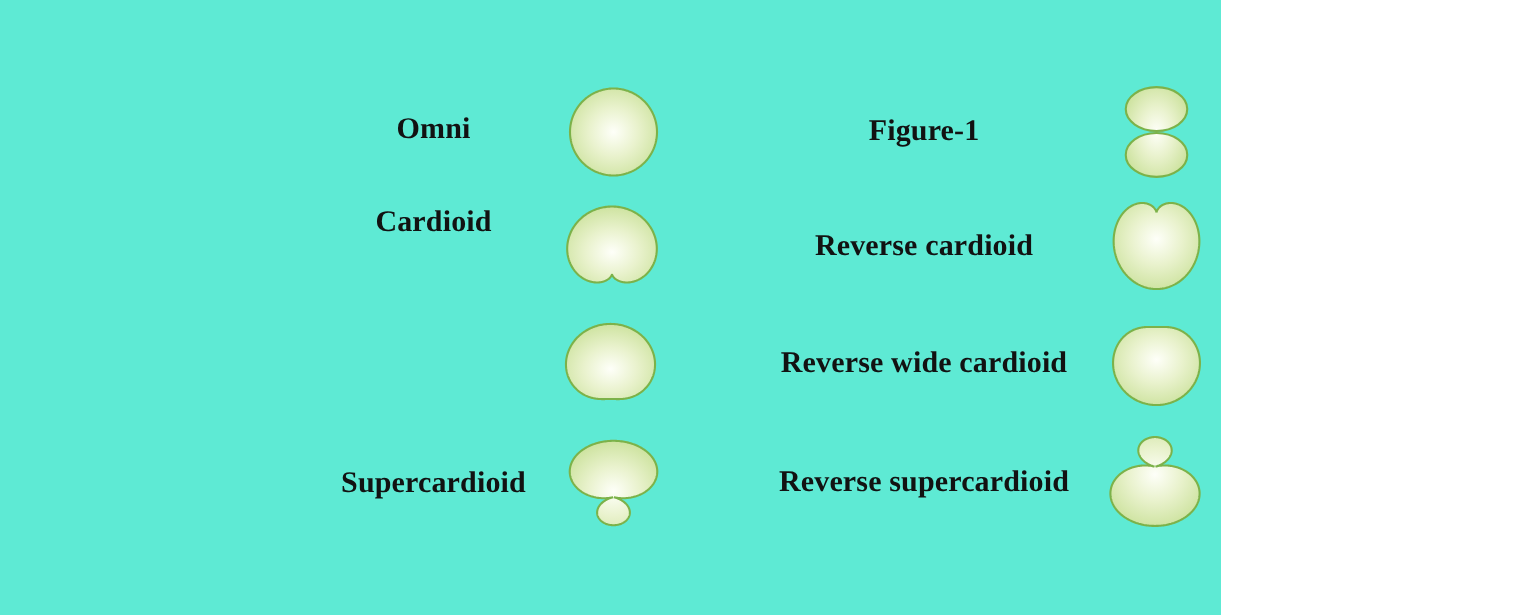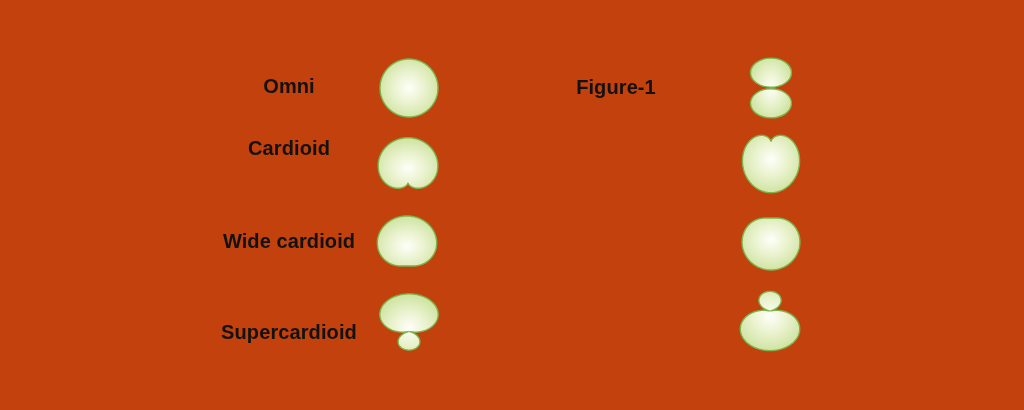--- a/index.html
+++ b/index.html
@@ -3,24 +3,25 @@
 <meta charset="utf-8">
 <style>
   html, body {
     margin: 0;
     padding: 0;
     background: #ffffff;
     font-family: "Liberation Sans", "DejaVu Sans", sans-serif;
   }
   #canvas {
     position: relative;
-    width: 1024px;
+    width: 814px;
     height: 410px;
-    background: #c2410c;
+    background: #5eead4;
     overflow: hidden;
+    font-family: Liberation Serif, serif;
   }
   .lbl {
     position: absolute;
     transform: translate(-50%, -50%);
     font-weight: bold;
     font-size: 20px;
     letter-spacing: 0.1px;
     color: #121212;
     white-space: nowrap;
     line-height: 1;
@@ -56,24 +57,26 @@
       <radialGradient id="gHigh" cx="50%" cy="42%" r="62%">
         <stop offset="0%" stop-color="#fefff9"></stop>
         <stop offset="48%" stop-color="#e9f2cd"></stop>
         <stop offset="100%" stop-color="#cce29d"></stop>
       </radialGradient>
     </defs>
   </svg>
 
   <div class="lbl" style="left:289px; top:86px">Omni</div>
   <div class="lbl" style="left:289px; top:148px">Cardioid</div>
-  <div class="lbl" style="left:289px; top:241px">Wide cardioid</div>
-  <div class="lbl" style="left:289px; top:332px">Supercardioid</div>
+  <div class="lbl" style="left:289px; top:322px">Supercardioid</div>
 
   <div class="lbl" style="left:616px; top:87px">Figure-1</div>
+  <div class="lbl" style="left:616px; top:164px">Reverse cardioid</div>
+  <div class="lbl" style="left:616px; top:242px">Reverse wide cardioid</div>
+  <div class="lbl" style="left:616px; top:321px">Reverse supercardioid</div>
 
   <svg class="shp" style="left:409px; top:88px" width="92" height="74" viewBox="-46 -37 92 74">
     <path fill="url(#gMid)" d="M0.00 -29.00L0.51 -29.00L1.01 -28.98L1.52 -28.96L2.02 -28.93L2.53 -28.89L3.03 -28.84L3.53 -28.78L4.04 -28.72L4.54 -28.64L5.04 -28.56L5.53 -28.47L6.03 -28.37L6.52 -28.26L7.02 -28.14L7.51 -28.01L7.99 -27.88L8.48 -27.73L8.96 -27.58L9.44 -27.42L9.92 -27.25L10.39 -27.07L10.86 -26.89L11.33 -26.69L11.80 -26.49L12.26 -26.28L12.71 -26.07L13.17 -25.84L13.61 -25.61L14.06 -25.36L14.50 -25.11L14.94 -24.86L15.37 -24.59L15.79 -24.32L16.22 -24.04L16.63 -23.76L17.05 -23.46L17.45 -23.16L17.85 -22.85L18.25 -22.54L18.64 -22.22L19.03 -21.89L19.40 -21.55L19.78 -21.21L20.15 -20.86L20.51 -20.51L20.86 -20.15L21.21 -19.78L21.55 -19.40L21.89 -19.03L22.22 -18.64L22.54 -18.25L22.85 -17.85L23.16 -17.45L23.46 -17.05L23.76 -16.63L24.04 -16.22L24.32 -15.79L24.59 -15.37L24.86 -14.94L25.11 -14.50L25.36 -14.06L25.61 -13.61L25.84 -13.17L26.07 -12.71L26.28 -12.26L26.49 -11.80L26.69 -11.33L26.89 -10.86L27.07 -10.39L27.25 -9.92L27.42 -9.44L27.58 -8.96L27.73 -8.48L27.88 -7.99L28.01 -7.51L28.14 -7.02L28.26 -6.52L28.37 -6.03L28.47 -5.53L28.56 -5.04L28.64 -4.54L28.72 -4.04L28.78 -3.53L28.84 -3.03L28.89 -2.53L28.93 -2.02L28.96 -1.52L28.98 -1.01L29.00 -0.51L29.00 -0.00L29.00 0.51L28.98 1.01L28.96 1.52L28.93 2.02L28.89 2.53L28.84 3.03L28.78 3.53L28.72 4.04L28.64 4.54L28.56 5.04L28.47 5.53L28.37 6.03L28.26 6.52L28.14 7.02L28.01 7.51L27.88 7.99L27.73 8.48L27.58 8.96L27.42 9.44L27.25 9.92L27.07 10.39L26.89 10.86L26.69 11.33L26.49 11.80L26.28 12.26L26.07 12.71L25.84 13.17L25.61 13.61L25.36 14.06L25.11 14.50L24.86 14.94L24.59 15.37L24.32 15.79L24.04 16.22L23.76 16.63L23.46 17.05L23.16 17.45L22.85 17.85L22.54 18.25L22.22 18.64L21.89 19.03L21.55 19.40L21.21 19.78L20.86 20.15L20.51 20.51L20.15 20.86L19.78 21.21L19.40 21.55L19.03 21.89L18.64 22.22L18.25 22.54L17.85 22.85L17.45 23.16L17.05 23.46L16.63 23.76L16.22 24.04L15.79 24.32L15.37 24.59L14.94 24.86L14.50 25.11L14.06 25.36L13.61 25.61L13.17 25.84L12.71 26.07L12.26 26.28L11.80 26.49L11.33 26.69L10.86 26.89L10.39 27.07L9.92 27.25L9.44 27.42L8.96 27.58L8.48 27.73L7.99 27.88L7.51 28.01L7.02 28.14L6.52 28.26L6.03 28.37L5.53 28.47L5.04 28.56L4.54 28.64L4.04 28.72L3.53 28.78L3.03 28.84L2.53 28.89L2.02 28.93L1.52 28.96L1.01 28.98L0.51 29.00L0.00 29.00L-0.51 29.00L-1.01 28.98L-1.52 28.96L-2.02 28.93L-2.53 28.89L-3.03 28.84L-3.53 28.78L-4.04 28.72L-4.54 28.64L-5.04 28.56L-5.53 28.47L-6.03 28.37L-6.52 28.26L-7.02 28.14L-7.51 28.01L-7.99 27.88L-8.48 27.73L-8.96 27.58L-9.44 27.42L-9.92 27.25L-10.39 27.07L-10.86 26.89L-11.33 26.69L-11.80 26.49L-12.26 26.28L-12.71 26.07L-13.17 25.84L-13.61 25.61L-14.06 25.36L-14.50 25.11L-14.94 24.86L-15.37 24.59L-15.79 24.32L-16.22 24.04L-16.63 23.76L-17.05 23.46L-17.45 23.16L-17.85 22.85L-18.25 22.54L-18.64 22.22L-19.03 21.89L-19.40 21.55L-19.78 21.21L-20.15 20.86L-20.51 20.51L-20.86 20.15L-21.21 19.78L-21.55 19.40L-21.89 19.03L-22.22 18.64L-22.54 18.25L-22.85 17.85L-23.16 17.45L-23.46 17.05L-23.76 16.63L-24.04 16.22L-24.32 15.79L-24.59 15.37L-24.86 14.94L-25.11 14.50L-25.36 14.06L-25.61 13.61L-25.84 13.17L-26.07 12.71L-26.28 12.26L-26.49 11.80L-26.69 11.33L-26.89 10.86L-27.07 10.39L-27.25 9.92L-27.42 9.44L-27.58 8.96L-27.73 8.48L-27.88 7.99L-28.01 7.51L-28.14 7.02L-28.26 6.52L-28.37 6.03L-28.47 5.53L-28.56 5.04L-28.64 4.54L-28.72 4.04L-28.78 3.53L-28.84 3.03L-28.89 2.53L-28.93 2.02L-28.96 1.52L-28.98 1.01L-29.00 0.51L-29.00 0.00L-29.00 -0.51L-28.98 -1.01L-28.96 -1.52L-28.93 -2.02L-28.89 -2.53L-28.84 -3.03L-28.78 -3.53L-28.72 -4.04L-28.64 -4.54L-28.56 -5.04L-28.47 -5.53L-28.37 -6.03L-28.26 -6.52L-28.14 -7.02L-28.01 -7.51L-27.88 -7.99L-27.73 -8.48L-27.58 -8.96L-27.42 -9.44L-27.25 -9.92L-27.07 -10.39L-26.89 -10.86L-26.69 -11.33L-26.49 -11.80L-26.28 -12.26L-26.07 -12.71L-25.84 -13.17L-25.61 -13.61L-25.36 -14.06L-25.11 -14.50L-24.86 -14.94L-24.59 -15.37L-24.32 -15.79L-24.04 -16.22L-23.76 -16.63L-23.46 -17.05L-23.16 -17.45L-22.85 -17.85L-22.54 -18.25L-22.22 -18.64L-21.89 -19.03L-21.55 -19.40L-21.21 -19.78L-20.86 -20.15L-20.51 -20.51L-20.15 -20.86L-19.78 -21.21L-19.40 -21.55L-19.03 -21.89L-18.64 -22.22L-18.25 -22.54L-17.85 -22.85L-17.45 -23.16L-17.05 -23.46L-16.63 -23.76L-16.22 -24.04L-15.79 -24.32L-15.37 -24.59L-14.94 -24.86L-14.50 -25.11L-14.06 -25.36L-13.61 -25.61L-13.17 -25.84L-12.71 -26.07L-12.26 -26.28L-11.80 -26.49L-11.33 -26.69L-10.86 -26.89L-10.39 -27.07L-9.92 -27.25L-9.44 -27.42L-8.96 -27.58L-8.48 -27.73L-7.99 -27.88L-7.51 -28.01L-7.02 -28.14L-6.52 -28.26L-6.03 -28.37L-5.53 -28.47L-5.04 -28.56L-4.54 -28.64L-4.04 -28.72L-3.53 -28.78L-3.03 -28.84L-2.53 -28.89L-2.02 -28.93L-1.52 -28.96L-1.01 -28.98L-0.51 -29.00L-0.00 -29.00Z"></path>
   </svg>
   <svg class="shp" style="left:408px; top:163px" width="92" height="74" viewBox="-46 -37 92 74">
     <path fill="url(#gLow)" d="M0.00 -25.31L0.80 -25.30L1.60 -25.27L2.41 -25.22L3.20 -25.15L4.00 -25.06L4.80 -24.94L5.59 -24.81L6.37 -24.66L7.15 -24.48L7.93 -24.29L8.70 -24.08L9.46 -23.85L10.22 -23.60L10.96 -23.33L11.70 -23.04L12.43 -22.73L13.16 -22.41L13.87 -22.06L14.57 -21.70L15.26 -21.32L15.94 -20.93L16.60 -20.52L17.26 -20.09L17.90 -19.64L18.53 -19.19L19.14 -18.71L19.75 -18.22L20.33 -17.72L20.90 -17.20L21.46 -16.67L22.00 -16.13L22.52 -15.58L23.03 -15.01L23.52 -14.43L24.00 -13.84L24.46 -13.24L24.90 -12.63L25.32 -12.01L25.72 -11.39L26.11 -10.75L26.48 -10.11L26.83 -9.46L27.16 -8.80L27.47 -8.14L27.76 -7.47L28.04 -6.80L28.29 -6.12L28.53 -5.44L28.75 -4.76L28.94 -4.07L29.12 -3.38L29.28 -2.69L29.42 -2.00L29.54 -1.31L29.65 -0.62L29.73 0.07L29.80 0.76L29.84 1.45L29.87 2.13L29.88 2.81L29.87 3.49L29.84 4.17L29.80 4.84L29.73 5.50L29.65 6.16L29.56 6.81L29.44 7.46L29.31 8.10L29.17 8.73L29.00 9.36L28.83 9.98L28.63 10.59L28.43 11.19L28.20 11.78L27.97 12.36L27.72 12.93L27.45 13.49L27.17 14.04L26.89 14.58L26.58 15.10L26.27 15.62L25.95 16.12L25.61 16.61L25.26 17.09L24.91 17.56L24.54 18.01L24.17 18.45L23.79 18.87L23.40 19.29L23.00 19.69L22.60 20.07L22.18 20.45L21.77 20.80L21.34 21.15L20.92 21.48L20.48 21.79L20.05 22.10L19.61 22.38L19.16 22.66L18.72 22.92L18.27 23.16L17.82 23.39L17.37 23.61L16.92 23.81L16.47 24.00L16.01 24.18L15.56 24.34L15.11 24.49L14.67 24.63L14.22 24.75L13.78 24.86L13.34 24.96L12.90 25.04L12.47 25.12L12.04 25.18L11.61 25.23L11.19 25.26L10.77 25.29L10.36 25.31L9.96 25.31L9.56 25.31L9.17 25.29L8.78 25.27L8.41 25.23L8.03 25.19L7.67 25.14L7.31 25.08L6.97 25.01L6.63 24.94L6.29 24.85L5.97 24.76L5.66 24.67L5.35 24.57L5.05 24.46L4.76 24.35L4.48 24.23L4.21 24.11L3.95 23.98L3.70 23.85L3.46 23.72L3.23 23.58L3.00 23.45L2.79 23.31L2.58 23.16L2.39 23.02L2.20 22.88L2.02 22.73L1.85 22.59L1.69 22.44L1.54 22.30L1.40 22.15L1.26 22.01L1.14 21.87L1.02 21.73L0.91 21.60L0.81 21.46L0.71 21.33L0.63 21.21L0.55 21.08L0.47 20.96L0.41 20.85L0.35 20.73L0.29 20.63L0.25 20.53L0.20 20.43L0.17 20.34L0.13 20.25L0.10 20.17L0.08 20.09L0.06 20.02L0.04 19.96L0.03 19.90L0.02 19.85L0.01 19.81L0.01 19.77L0.00 19.74L0.00 19.72L0.00 19.70L0.00 19.69L0.00 19.69L-0.00 19.69L-0.00 19.70L-0.00 19.72L-0.00 19.74L-0.01 19.77L-0.01 19.81L-0.02 19.85L-0.03 19.90L-0.04 19.96L-0.06 20.02L-0.08 20.09L-0.10 20.17L-0.13 20.25L-0.17 20.34L-0.20 20.43L-0.25 20.53L-0.29 20.63L-0.35 20.73L-0.41 20.85L-0.47 20.96L-0.55 21.08L-0.63 21.21L-0.71 21.33L-0.81 21.46L-0.91 21.60L-1.02 21.73L-1.14 21.87L-1.26 22.01L-1.40 22.15L-1.54 22.30L-1.69 22.44L-1.85 22.59L-2.02 22.73L-2.20 22.88L-2.39 23.02L-2.58 23.16L-2.79 23.31L-3.00 23.45L-3.23 23.58L-3.46 23.72L-3.70 23.85L-3.95 23.98L-4.21 24.11L-4.48 24.23L-4.76 24.35L-5.05 24.46L-5.35 24.57L-5.66 24.67L-5.97 24.76L-6.29 24.85L-6.63 24.94L-6.97 25.01L-7.31 25.08L-7.67 25.14L-8.03 25.19L-8.41 25.23L-8.78 25.27L-9.17 25.29L-9.56 25.31L-9.96 25.31L-10.36 25.31L-10.77 25.29L-11.19 25.26L-11.61 25.23L-12.04 25.18L-12.47 25.12L-12.90 25.04L-13.34 24.96L-13.78 24.86L-14.22 24.75L-14.67 24.63L-15.11 24.49L-15.56 24.34L-16.01 24.18L-16.47 24.00L-16.92 23.81L-17.37 23.61L-17.82 23.39L-18.27 23.16L-18.72 22.92L-19.16 22.66L-19.61 22.38L-20.05 22.10L-20.48 21.79L-20.92 21.48L-21.34 21.15L-21.77 20.80L-22.18 20.45L-22.60 20.07L-23.00 19.69L-23.40 19.29L-23.79 18.87L-24.17 18.45L-24.54 18.01L-24.91 17.56L-25.26 17.09L-25.61 16.61L-25.95 16.12L-26.27 15.62L-26.58 15.10L-26.89 14.58L-27.17 14.04L-27.45 13.49L-27.72 12.93L-27.97 12.36L-28.20 11.78L-28.43 11.19L-28.63 10.59L-28.83 9.98L-29.00 9.36L-29.17 8.73L-29.31 8.10L-29.44 7.46L-29.56 6.81L-29.65 6.16L-29.73 5.50L-29.80 4.84L-29.84 4.17L-29.87 3.49L-29.88 2.81L-29.87 2.13L-29.84 1.45L-29.80 0.76L-29.73 0.07L-29.65 -0.62L-29.54 -1.31L-29.42 -2.00L-29.28 -2.69L-29.12 -3.38L-28.94 -4.07L-28.75 -4.76L-28.53 -5.44L-28.29 -6.12L-28.04 -6.80L-27.76 -7.47L-27.47 -8.14L-27.16 -8.80L-26.83 -9.46L-26.48 -10.11L-26.11 -10.75L-25.72 -11.39L-25.32 -12.01L-24.90 -12.63L-24.46 -13.24L-24.00 -13.84L-23.52 -14.43L-23.03 -15.01L-22.52 -15.58L-22.00 -16.13L-21.46 -16.67L-20.90 -17.20L-20.33 -17.72L-19.75 -18.22L-19.14 -18.71L-18.53 -19.19L-17.90 -19.64L-17.26 -20.09L-16.60 -20.52L-15.94 -20.93L-15.26 -21.32L-14.57 -21.70L-13.87 -22.06L-13.16 -22.41L-12.43 -22.73L-11.70 -23.04L-10.96 -23.33L-10.22 -23.60L-9.46 -23.85L-8.70 -24.08L-7.93 -24.29L-7.15 -24.48L-6.37 -24.66L-5.59 -24.81L-4.80 -24.94L-4.00 -25.06L-3.20 -25.15L-2.41 -25.22L-1.60 -25.27L-0.80 -25.30L-0.00 -25.31Z"></path>
   </svg>
   <svg class="shp" style="left:407px; top:241px" width="92" height="74" viewBox="-46 -37 92 74">
     <path fill="url(#gLow)" d="M0.00 -25.06L0.72 -25.05L1.43 -25.03L2.14 -24.99L2.86 -24.93L3.57 -24.86L4.28 -24.78L4.98 -24.67L5.69 -24.55L6.39 -24.42L7.08 -24.27L7.77 -24.11L8.46 -23.93L9.14 -23.74L9.82 -23.53L10.49 -23.30L11.15 -23.07L11.80 -22.81L12.45 -22.55L13.09 -22.27L13.73 -21.97L14.35 -21.67L14.97 -21.35L15.57 -21.01L16.17 -20.67L16.76 -20.31L17.34 -19.94L17.90 -19.55L18.46 -19.16L19.00 -18.75L19.54 -18.34L20.06 -17.91L20.57 -17.47L21.07 -17.02L21.56 -16.57L22.03 -16.10L22.49 -15.62L22.94 -15.14L23.37 -14.65L23.79 -14.15L24.20 -13.64L24.59 -13.12L24.97 -12.60L25.33 -12.07L25.68 -11.53L26.02 -10.99L26.34 -10.45L26.65 -9.89L26.94 -9.34L27.22 -8.78L27.48 -8.21L27.73 -7.64L27.96 -7.07L28.18 -6.50L28.38 -5.92L28.57 -5.35L28.75 -4.77L28.91 -4.19L29.05 -3.60L29.18 -3.02L29.29 -2.44L29.39 -1.86L29.48 -1.28L29.55 -0.70L29.61 -0.12L29.65 0.46L29.68 1.03L29.69 1.61L29.69 2.18L29.68 2.74L29.65 3.31L29.62 3.87L29.56 4.42L29.50 4.97L29.42 5.52L29.33 6.06L29.23 6.60L29.11 7.13L28.99 7.66L28.85 8.18L28.70 8.69L28.54 9.20L28.37 9.70L28.19 10.19L28.00 10.68L27.79 11.16L27.58 11.63L27.36 12.09L27.13 12.55L26.90 13.00L26.65 13.44L26.40 13.87L26.13 14.30L25.86 14.71L25.59 15.12L25.30 15.52L25.01 15.91L24.72 16.29L24.41 16.66L24.10 17.03L23.79 17.38L23.47 17.73L23.15 18.06L22.82 18.39L22.49 18.71L22.15 19.01L21.82 19.31L21.47 19.61L21.13 19.89L20.78 20.16L20.43 20.42L20.08 20.68L19.73 20.92L19.37 21.16L19.01 21.39L18.66 21.61L18.30 21.82L17.94 22.02L17.58 22.22L17.22 22.41L16.87 22.58L16.51 22.76L16.15 22.92L15.80 23.07L15.44 23.22L15.09 23.36L14.74 23.49L14.39 23.62L14.04 23.74L13.69 23.85L13.35 23.96L13.01 24.06L12.67 24.15L12.33 24.24L12.00 24.32L11.67 24.40L11.34 24.47L11.02 24.54L10.70 24.60L10.38 24.65L10.06 24.70L9.75 24.75L9.45 24.79L9.14 24.83L8.84 24.87L8.54 24.90L8.25 24.93L7.96 24.95L7.67 24.97L7.39 24.99L7.11 25.01L6.84 25.02L6.56 25.03L6.29 25.04L6.03 25.05L5.77 25.05L5.51 25.06L5.25 25.06L5.00 25.06L4.75 25.06L4.50 25.06L4.26 25.06L4.02 25.05L3.78 25.05L3.54 25.04L3.31 25.04L3.08 25.04L2.85 25.03L2.62 25.03L2.40 25.02L2.17 25.02L1.95 25.01L1.73 25.01L1.51 25.00L1.29 25.00L1.08 25.00L0.86 25.00L0.64 24.99L0.43 24.99L0.21 24.99L0.00 24.99L-0.21 24.99L-0.43 24.99L-0.64 24.99L-0.86 25.00L-1.08 25.00L-1.29 25.00L-1.51 25.00L-1.73 25.01L-1.95 25.01L-2.17 25.02L-2.40 25.02L-2.62 25.03L-2.85 25.03L-3.08 25.04L-3.31 25.04L-3.54 25.04L-3.78 25.05L-4.02 25.05L-4.26 25.06L-4.50 25.06L-4.75 25.06L-5.00 25.06L-5.25 25.06L-5.51 25.06L-5.77 25.05L-6.03 25.05L-6.29 25.04L-6.56 25.03L-6.84 25.02L-7.11 25.01L-7.39 24.99L-7.67 24.97L-7.96 24.95L-8.25 24.93L-8.54 24.90L-8.84 24.87L-9.14 24.83L-9.45 24.79L-9.75 24.75L-10.06 24.70L-10.38 24.65L-10.70 24.60L-11.02 24.54L-11.34 24.47L-11.67 24.40L-12.00 24.32L-12.33 24.24L-12.67 24.15L-13.01 24.06L-13.35 23.96L-13.69 23.85L-14.04 23.74L-14.39 23.62L-14.74 23.49L-15.09 23.36L-15.44 23.22L-15.80 23.07L-16.15 22.92L-16.51 22.76L-16.87 22.58L-17.22 22.41L-17.58 22.22L-17.94 22.02L-18.30 21.82L-18.66 21.61L-19.01 21.39L-19.37 21.16L-19.73 20.92L-20.08 20.68L-20.43 20.42L-20.78 20.16L-21.13 19.89L-21.47 19.61L-21.82 19.31L-22.15 19.01L-22.49 18.71L-22.82 18.39L-23.15 18.06L-23.47 17.73L-23.79 17.38L-24.10 17.03L-24.41 16.66L-24.72 16.29L-25.01 15.91L-25.30 15.52L-25.59 15.12L-25.86 14.71L-26.13 14.30L-26.40 13.87L-26.65 13.44L-26.90 13.00L-27.13 12.55L-27.36 12.09L-27.58 11.63L-27.79 11.16L-28.00 10.68L-28.19 10.19L-28.37 9.70L-28.54 9.20L-28.70 8.69L-28.85 8.18L-28.99 7.66L-29.11 7.13L-29.23 6.60L-29.33 6.06L-29.42 5.52L-29.50 4.97L-29.56 4.42L-29.62 3.87L-29.65 3.31L-29.68 2.74L-29.69 2.18L-29.69 1.61L-29.68 1.03L-29.65 0.46L-29.61 -0.12L-29.55 -0.70L-29.48 -1.28L-29.39 -1.86L-29.29 -2.44L-29.18 -3.02L-29.05 -3.60L-28.91 -4.19L-28.75 -4.77L-28.57 -5.35L-28.38 -5.92L-28.18 -6.50L-27.96 -7.07L-27.73 -7.64L-27.48 -8.21L-27.22 -8.78L-26.94 -9.34L-26.65 -9.89L-26.34 -10.45L-26.02 -10.99L-25.68 -11.53L-25.33 -12.07L-24.97 -12.60L-24.59 -13.12L-24.20 -13.64L-23.79 -14.15L-23.37 -14.65L-22.94 -15.14L-22.49 -15.62L-22.03 -16.10L-21.56 -16.57L-21.07 -17.02L-20.57 -17.47L-20.06 -17.91L-19.54 -18.34L-19.00 -18.75L-18.46 -19.16L-17.90 -19.55L-17.34 -19.94L-16.76 -20.31L-16.17 -20.67L-15.57 -21.01L-14.97 -21.35L-14.35 -21.67L-13.73 -21.97L-13.09 -22.27L-12.45 -22.55L-11.80 -22.81L-11.15 -23.07L-10.49 -23.30L-9.82 -23.53L-9.14 -23.74L-8.46 -23.93L-7.77 -24.11L-7.08 -24.27L-6.39 -24.42L-5.69 -24.55L-4.98 -24.67L-4.28 -24.78L-3.57 -24.86L-2.86 -24.93L-2.14 -24.99L-1.43 -25.03L-0.72 -25.05L-0.00 -25.06Z"></path>
   </svg>

